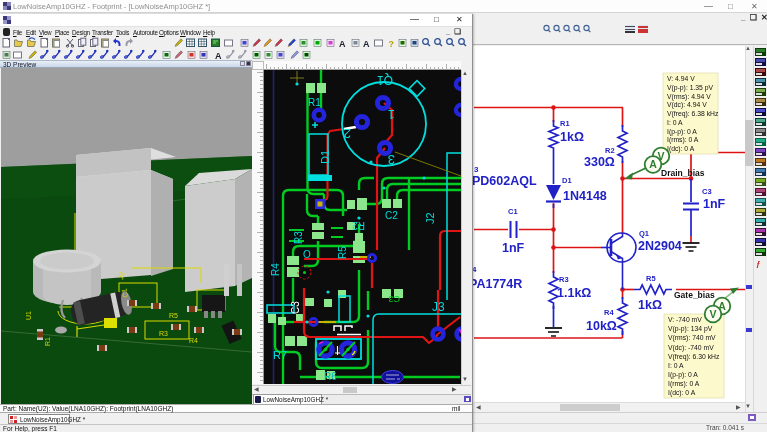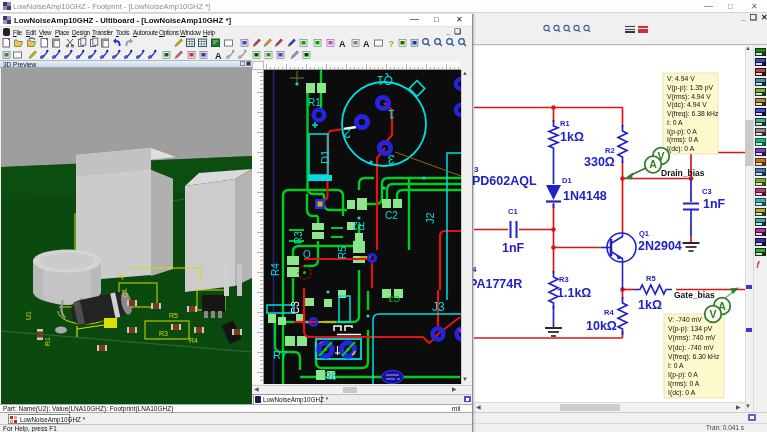--- a/index.html
+++ b/index.html
@@ -292,21 +292,20 @@
     <i style="position:absolute;left:2px;top:2px;width:4px;height:3px;background:#fff"></i>
   </div>
 <div style="position:absolute;left:0;top:14px;width:473px;height:418px;background:#f0f0f0;border-right:1px solid #8f8f8f;box-shadow:1px 0 2px rgba(0,0,0,.25)">
 <div style="position:absolute;left:0;top:0;width:472px;height:13px;background:#ffffff;border-bottom:1px solid #e2e2e2"></div>
 <div style="position:absolute;left:3px;top:2px;width:9px;height:9px">
       <i style="position:absolute;left:0px;top:0px;width:4px;height:4px;background:#3a3a7a"></i>
       <i style="position:absolute;left:4px;top:4px;width:4px;height:4px;background:#3a3a7a"></i>
       <i style="position:absolute;left:4px;top:0px;width:4px;height:4px;background:#9898c8"></i>
       <i style="position:absolute;left:0px;top:4px;width:4px;height:4px;background:#9898c8"></i>
     </div>
-<div style="position:absolute;left:14px;top:2px;font-size:7.8px;font-weight:bold;color:#111;white-space:nowrap">LowNoiseAmp10GHZ - Ultiboard - [LowNoiseAmp10GHZ *]</div>
 <div style="position:absolute;left:410px;top:0px;font-size:9px;color:#222">—</div>
 <div style="position:absolute;left:434px;top:1px;font-size:8px;color:#222">□</div>
 <div style="position:absolute;left:456px;top:1px;font-size:8px;color:#222">✕</div>
 <div style="position:absolute;left:0;top:13px;width:472px;height:10px;background:#f0f0f0"></div>
 <div style="position:absolute;left:3px;top:14px;width:7px;height:8px;background:#222;border-radius:2px"></div>
 <div style="position:absolute;left:13px;top:14.5px;font-size:6.3px;letter-spacing:-0.3px;color:#111;white-space:nowrap"><u>F</u>ile</div>
 <div style="position:absolute;left:26px;top:14.5px;font-size:6.3px;letter-spacing:-0.3px;color:#111;white-space:nowrap"><u>E</u>dit</div>
 <div style="position:absolute;left:39px;top:14.5px;font-size:6.3px;letter-spacing:-0.3px;color:#111;white-space:nowrap"><u>V</u>iew</div>
 <div style="position:absolute;left:55px;top:14.5px;font-size:6.3px;letter-spacing:-0.3px;color:#111;white-space:nowrap"><u>P</u>lace</div>
 <div style="position:absolute;left:72px;top:14.5px;font-size:6.3px;letter-spacing:-0.3px;color:#111;white-space:nowrap"><u>D</u>esign</div>

